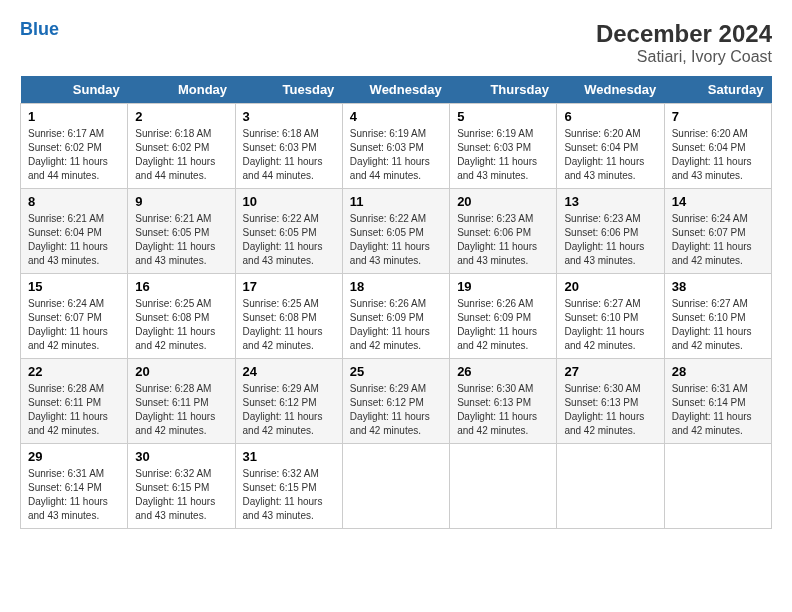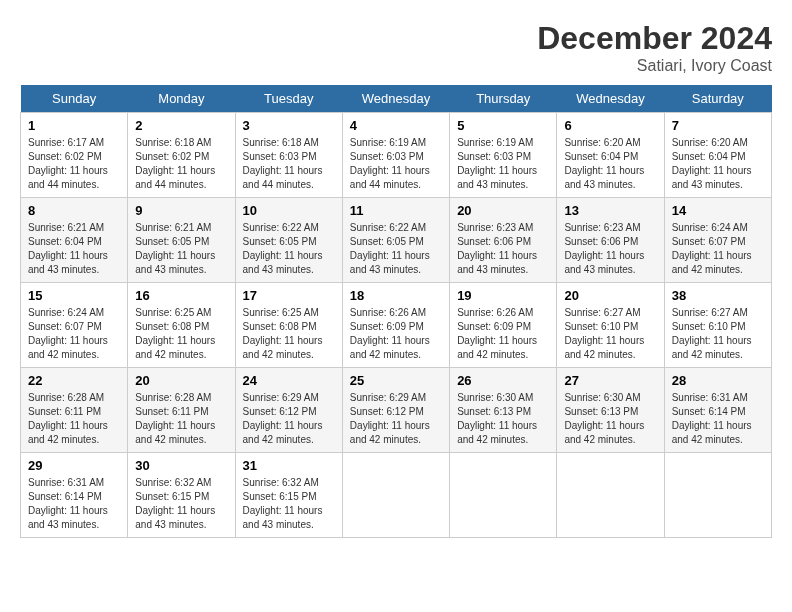--- a/index.html
+++ b/index.html
@@ -31,40 +31,40 @@
     }
     .logo-icon {
       width: 28px;
       height: 28px;
       margin-left: 4px;
     }
     .title-block {
       text-align: right;
     }
     .month-title {
-      font-size: 32px;
+      font-size: 24px;
       font-weight: bold;
       color: #333;
     }
     .subtitle {
       font-size: 16px;
       color: #555;
     }
     table {
       width: 100%;
       border-collapse: collapse;
       font-size: 11px;
     }
     thead th {
       background-color: #2e6da4;
       color: white;
-      text-align: center;
+      text-align: right;
       padding: 6px 8px;
       font-size: 13px;
-      font-weight: normal;
+      font-weight: bold;
     }
     tbody td {
       border: 1px solid #ccc;
       vertical-align: top;
       padding: 5px 7px;
       width: 14.28%;
       height: 80px;
     }
     .day-num {
       font-size: 13px;
@@ -86,20 +86,21 @@
     td.empty {
       background-color: #f9f9f9;
     }
   </style>
 </head>
 <body>
 
 <div class="header">
   <div class="logo">
     <div>
+      <div class="logo-text" style="color:#1a6bb5;">Blue</div>
     </div>
   </div>
   <div class="title-block">
     <div class="month-title">December 2024</div>
     <div class="subtitle">Satiari, Ivory Coast</div>
   </div>
 </div>
 
 <table>
   <thead>

